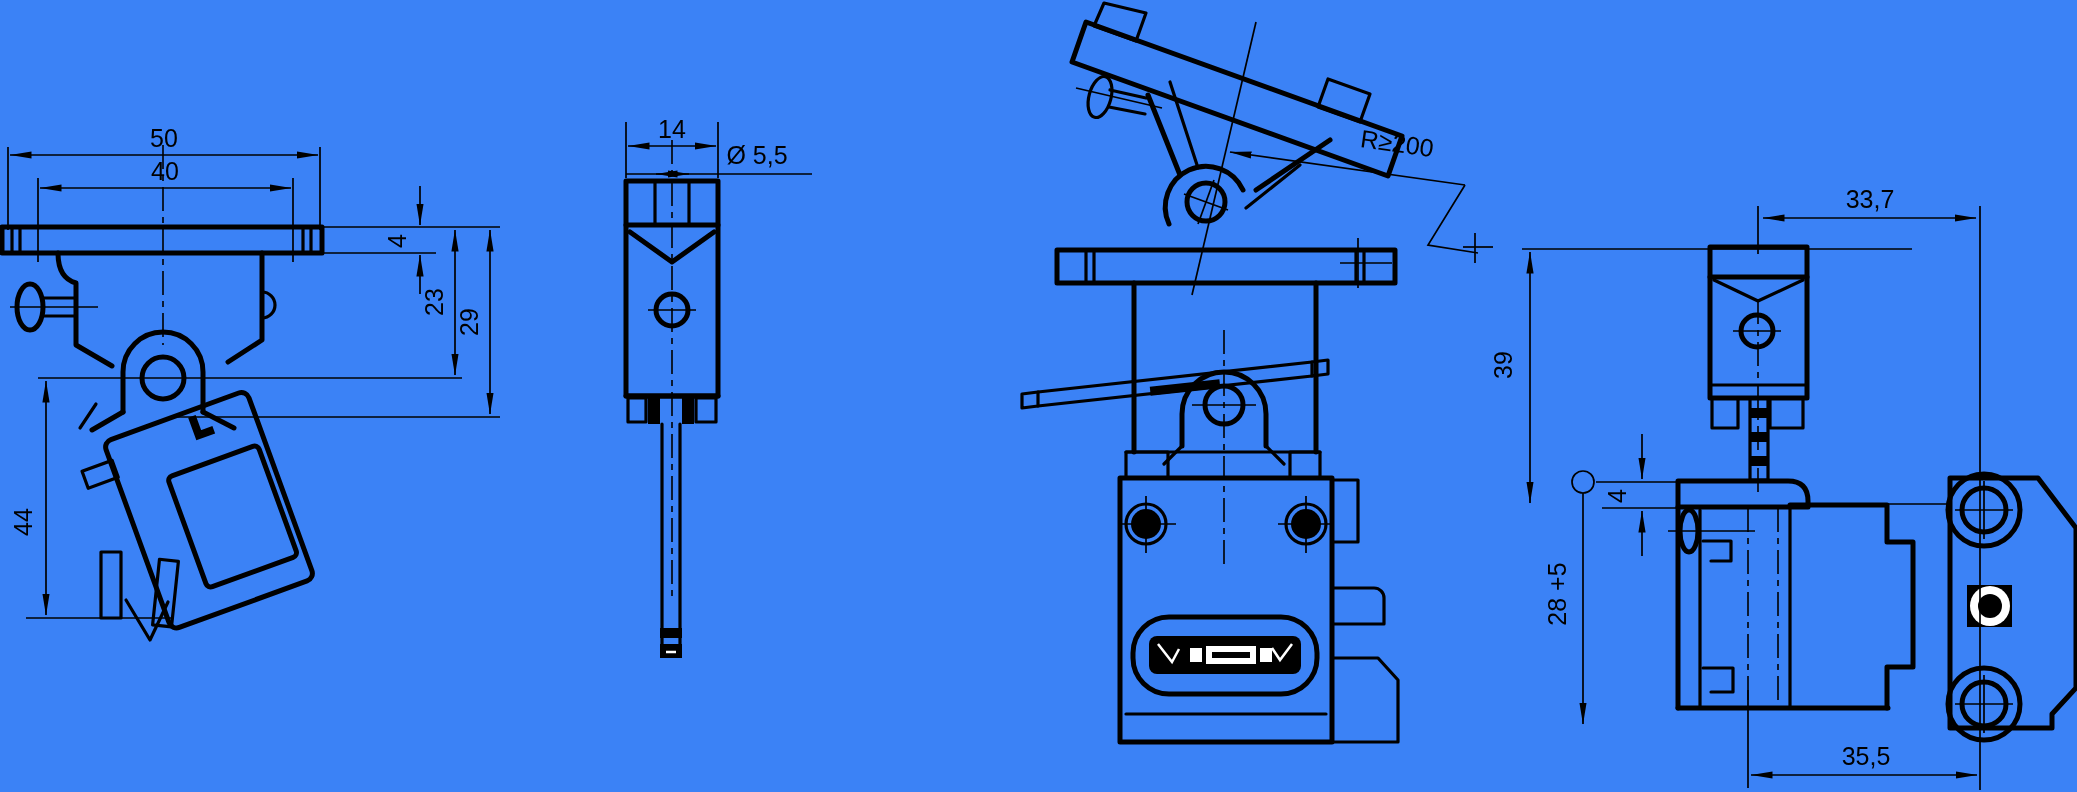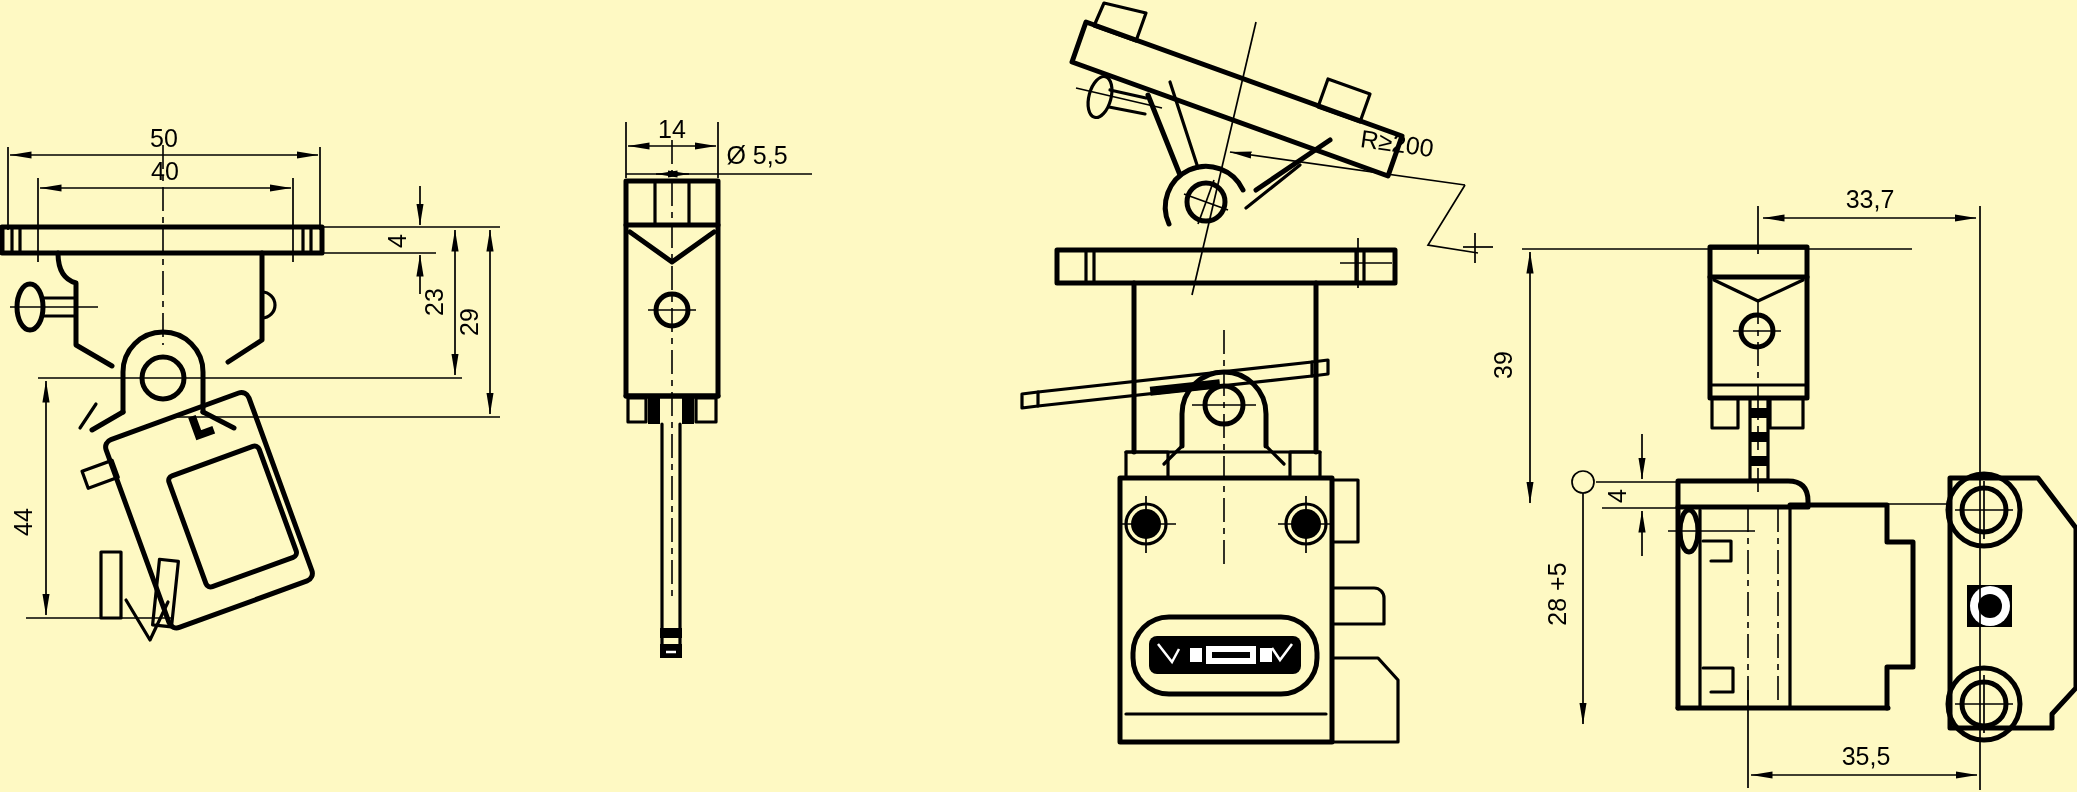--- a/index.html
+++ b/index.html
@@ -1,16 +1,16 @@
 <!DOCTYPE html>
 <html style="--line-color: #000000;"><head>
 <meta charset="utf-8">
 <style>
   html,body{margin:0;padding:0;background:#fff;}
-  .page{width:2077px;height:792px;background:#fef9c3;overflow:hidden;}
+  .page{width:2077px;height:792px;background:#3b82f6;overflow:hidden;}
   svg{display:block;}
   svg text{
     font-family:"Liberation Sans", sans-serif;
     font-size:25px;
     fill:var(--line-color,#000);
     stroke:none;
   }
   .ol  {stroke:var(--line-color,#000);stroke-width:5;fill:none;stroke-linejoin:round;stroke-linecap:round;}
   .ol2 {stroke:var(--line-color,#000);stroke-width:3.2;fill:none;stroke-linejoin:round;stroke-linecap:round;}
   .thin{stroke:var(--line-color,#000);stroke-width:1.7;fill:none;}

